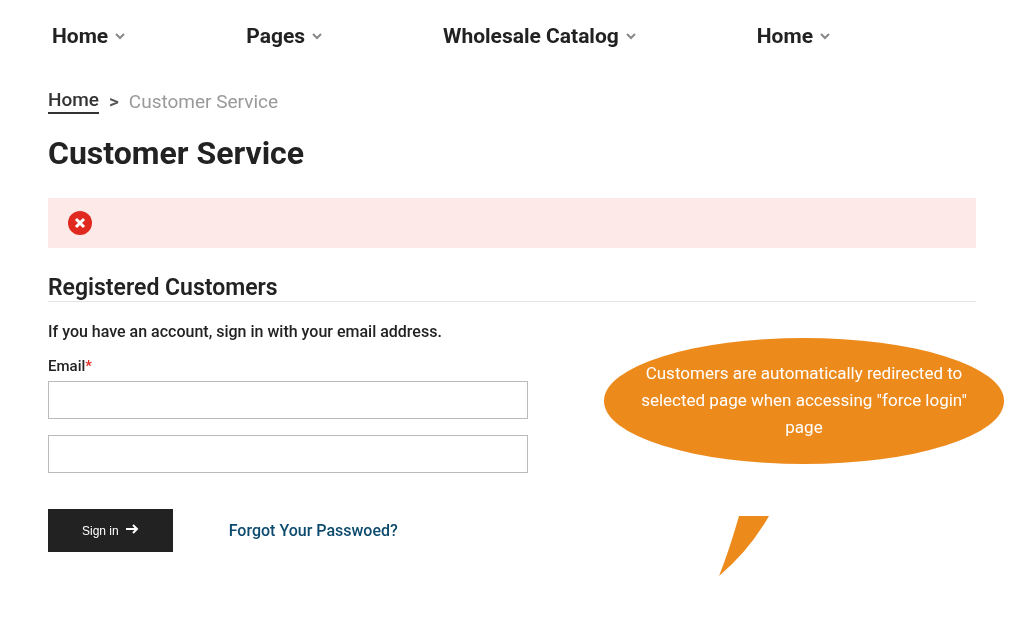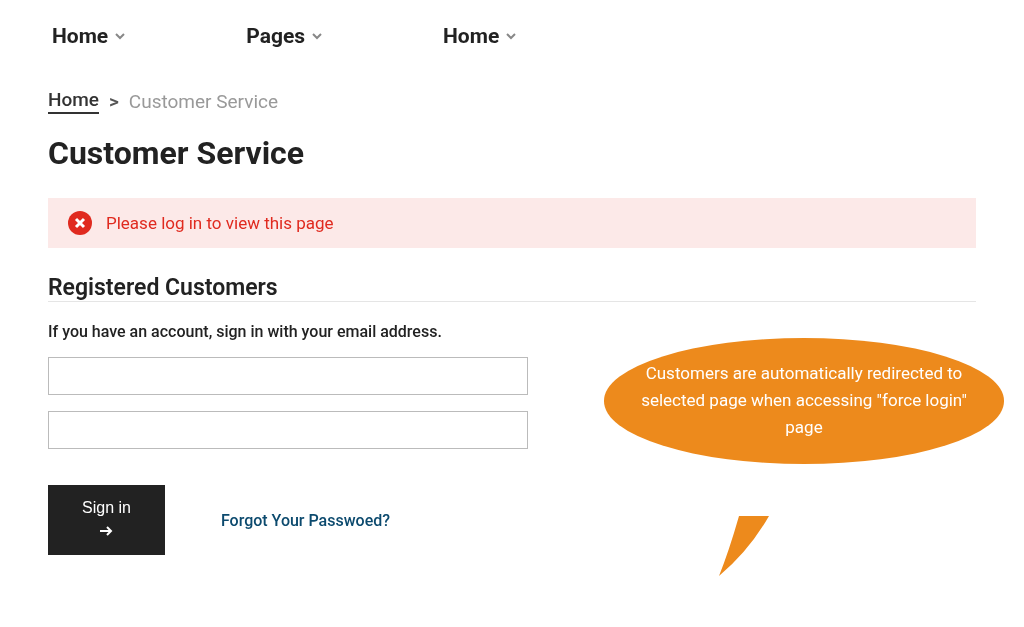--- a/index.html
+++ b/index.html
@@ -137,27 +137,26 @@
       display: flex;
       align-items: center;
       gap: 56px;
       margin-top: 36px;
     }
     .btn-signin {
       background: #222;
       color: #fff;
       border: none;
       padding: 14px 34px;
-      font-size: 16px;
+      font-size: 12px;
       font-weight: 500;
       cursor: pointer;
       display: flex;
       align-items: center;
       gap: 6px;
-      flex-direction: column;
     }
     .arrow-right-icon svg {
       stroke: #fff;
       stroke-width: 2;
       fill: none;
     }
     .forgot-link {
       font-size: 16px;
       color: #0c4a6e;
       font-weight: 500;
@@ -204,20 +203,28 @@
   </div>
   <div class="nav-item">
     <span>Pages</span>
     <span class="chevron-down-icon">
       <svg width="12" height="8" viewBox="0 0 12 8">
           <path d="M2 2 L6 6 L10 2"></path>
         </svg>
     </span>
   </div>
   <div class="nav-item">
+    <span>Wholesale Catalog</span>
+    <span class="chevron-down-icon">
+      <svg width="12" height="8" viewBox="0 0 12 8">
+          <path d="M2 2 L6 6 L10 2"></path>
+        </svg>
+    </span>
+  </div>
+  <div class="nav-item">
     <span>Home</span>
     <span class="chevron-down-icon">
       <svg width="12" height="8" viewBox="0 0 12 8">
           <path d="M2 2 L6 6 L10 2"></path>
         </svg>
     </span>
   </div>
 </nav>
 
 <div class="breadcrumb">
@@ -227,29 +234,31 @@
 </div>
 
 <h1 class="page-title">Customer Service</h1>
 
 <div class="alert">
   <span class="alert-icon">
     <svg width="12" height="12" viewBox="0 0 12 12">
         <path d="M2 2 L10 10 M10 2 L2 10"></path>
       </svg>
   </span>
-  <span class="alert-text">Please log in to view this page</span>
 </div>
 
 <h2 class="section-title">Registered Customers</h2>
 <hr class="section-divider">
 
 <p class="form-intro">If you have an account, sign in with your email address.</p>
 
 <div class="form-field">
+  <label class="form-label">
+    <span>Email</span><span class="required">*</span>
+  </label>
   <input class="form-input" type="text" style="">
 </div>
 
 <div class="form-field">
   <input class="form-input" type="password" style="">
 </div>
 
 <div class="form-actions">
   <button class="btn-signin">
     <span>Sign in</span>

